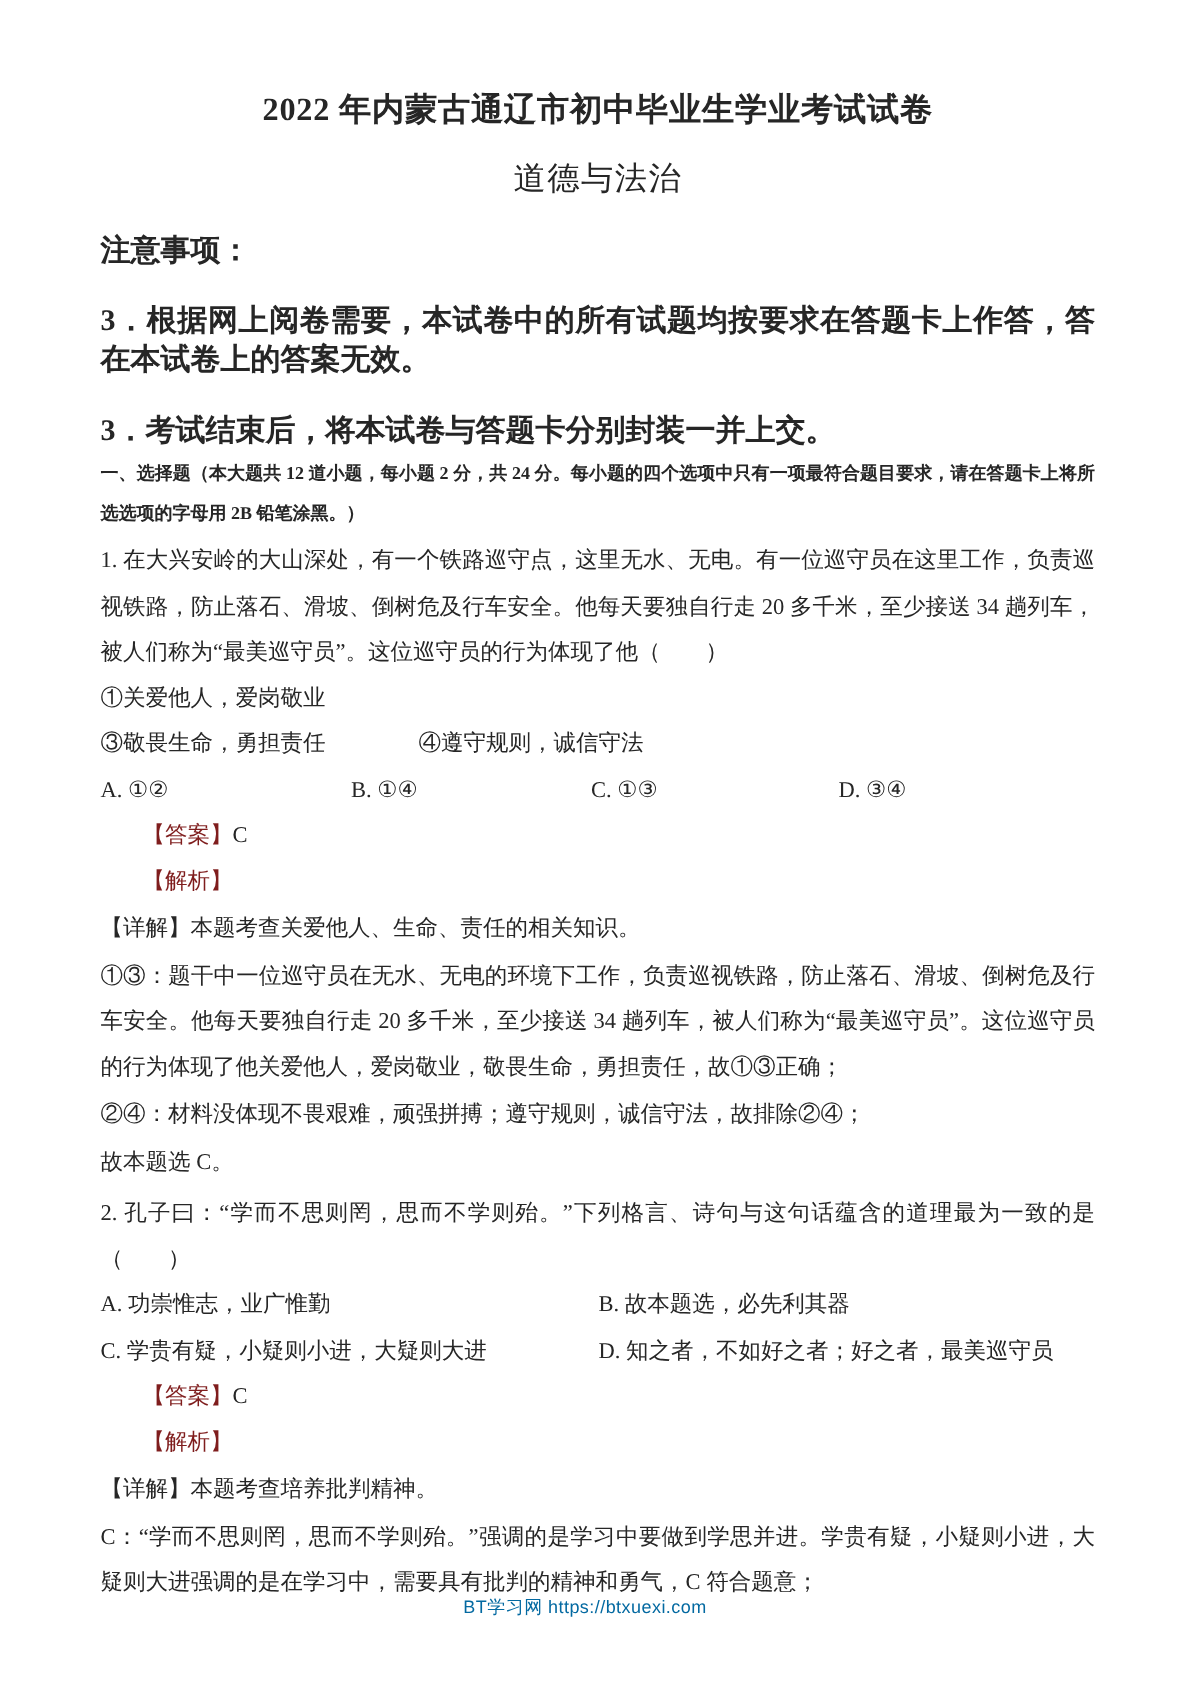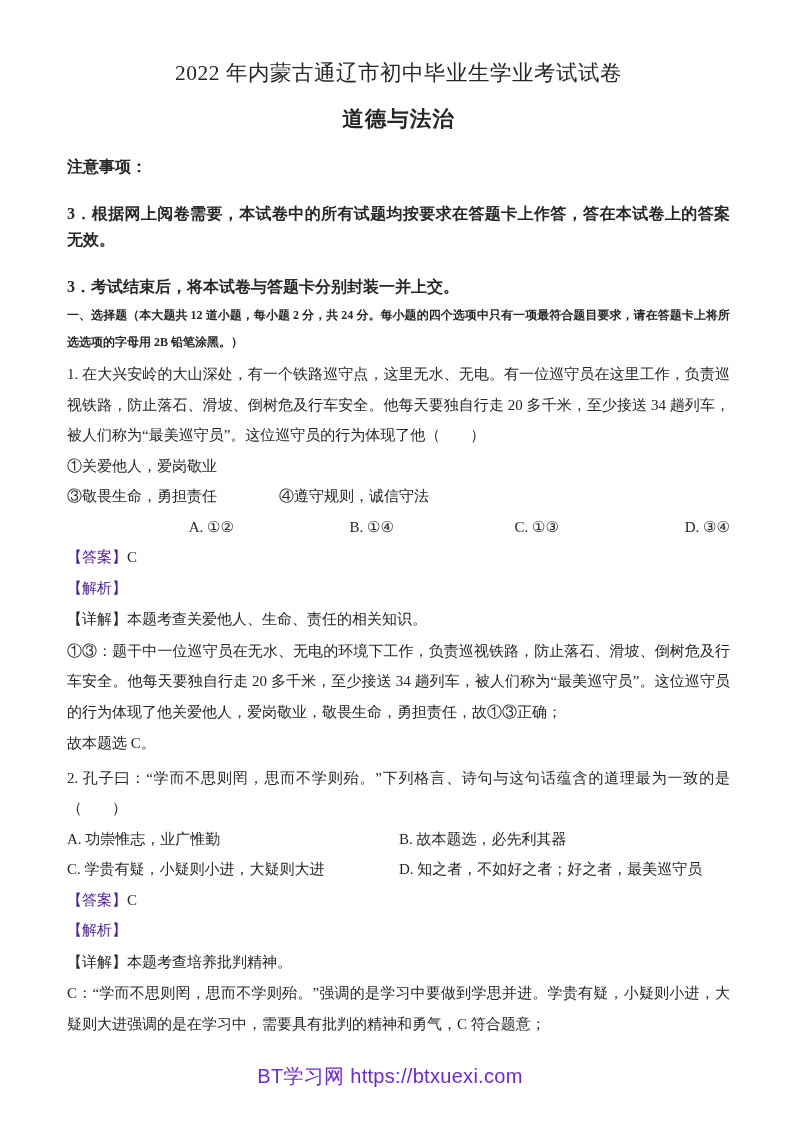--- a/index.html
+++ b/index.html
@@ -9,54 +9,54 @@
     position: relative;
     font-family: "Liberation Serif", "DejaVu Serif", serif;
     color: #262626;
     overflow: hidden;
   }
   .page {
     position: absolute; inset: 0;
     padding: 58px 63px 0 67px;
   }
   .doc-title {
-    font-size: 21.5px; font-weight: normal;
+    font-size: 21.5px; font-weight: bold;
     text-align: center; line-height: 30px;
     letter-spacing: 0.5px;
   }
   .doc-subject {
-    font-size: 21.5px; font-weight: bold;
+    font-size: 21.5px; font-weight: normal;
     text-align: center; line-height: 30px;
     margin-top: 16px; letter-spacing: 1px;
   }
   .notice { margin-top: 10px; }
   .notice p {
-    font-size: 16px; font-weight: bold;
+    font-size: 20px; font-weight: bold;
     line-height: 26.5px; text-align: justify; margin-top: 20px;
   }
   .section-heading {
     font-size: 12px; font-weight: bold;
     line-height: 26.5px; text-align: justify;
     margin-top: 2px;
   }
   .body-text, .pair-row, .opt-row, .ans-line {
     font-size: 15px; line-height: 30.5px;
   }
   .body-text { text-align: justify; margin-top: 1px; }
   .q-block { margin-top: 4px; }
   .pair-row { display: grid; grid-template-columns: 212px 1fr; }
-  .opt-row4 { display: grid; grid-template-columns: 167px 160px 165px 1fr; text-align: right; }
+  .opt-row4 { display: grid; grid-template-columns: 167px 160px 165px 1fr; }
   .opt-row2 { display: grid; grid-template-columns: 332px 1fr; }
-  .blue { color: #4c1d95; }
+  .blue { color: #7f1d1d; margin-left: 28px; }
   .ans-line .ans-val { color: #262626; }
   .footer {
     position: absolute; left: 0; right: 13px; top: 1063px;
     text-align: center;
     font-family: "Liberation Sans", "DejaVu Sans", sans-serif;
-    font-size: 20px; color: #6d28d9;
+    font-size: 12px; color: #0369a1;
     letter-spacing: 0.3px;
   }
 </style>
 </head>
 <body>
 
 <div class="page">
 
   <h1 class="doc-title">2022 年内蒙古通辽市初中毕业生学业考试试卷</h1>
   <h2 class="doc-subject">道德与法治</h2>
@@ -81,20 +81,21 @@
     <div class="opt-row4 opt-row">
       <span>A. ①②</span>
       <span>B. ①④</span>
       <span>C. ①③</span>
       <span>D. ③④</span>
     </div>
     <p class="ans-line"><span class="blue">【答案】</span><span class="ans-val">C</span></p>
     <p class="ans-line blue">【解析】</p>
     <p class="body-text">【详解】本题考查关爱他人、生命、责任的相关知识。</p>
     <p class="body-text">①③：题干中一位巡守员在无水、无电的环境下工作，负责巡视铁路，防止落石、滑坡、倒树危及行车安全。他每天要独自行走 20 多千米，至少接送 34 趟列车，被人们称为“最美巡守员”。这位巡守员的行为体现了他关爱他人，爱岗敬业，敬畏生命，勇担责任，故①③正确；</p>
+    <p class="body-text">②④：材料没体现不畏艰难，顽强拼搏；遵守规则，诚信守法，故排除②④；</p>
     <p class="body-text">故本题选 C。</p>
   </div>
 
   <div class="q-block">
     <p class="body-text">2. 孔子曰：“学而不思则罔，思而不学则殆。”下列格言、诗句与这句话蕴含的道理最为一致的是（　　）</p>
     <div class="opt-row2 opt-row">
       <span>A. 功崇惟志，业广惟勤</span>
       <span>B. 故本题选，必先利其器</span>
     </div>
     <div class="opt-row2 opt-row">

